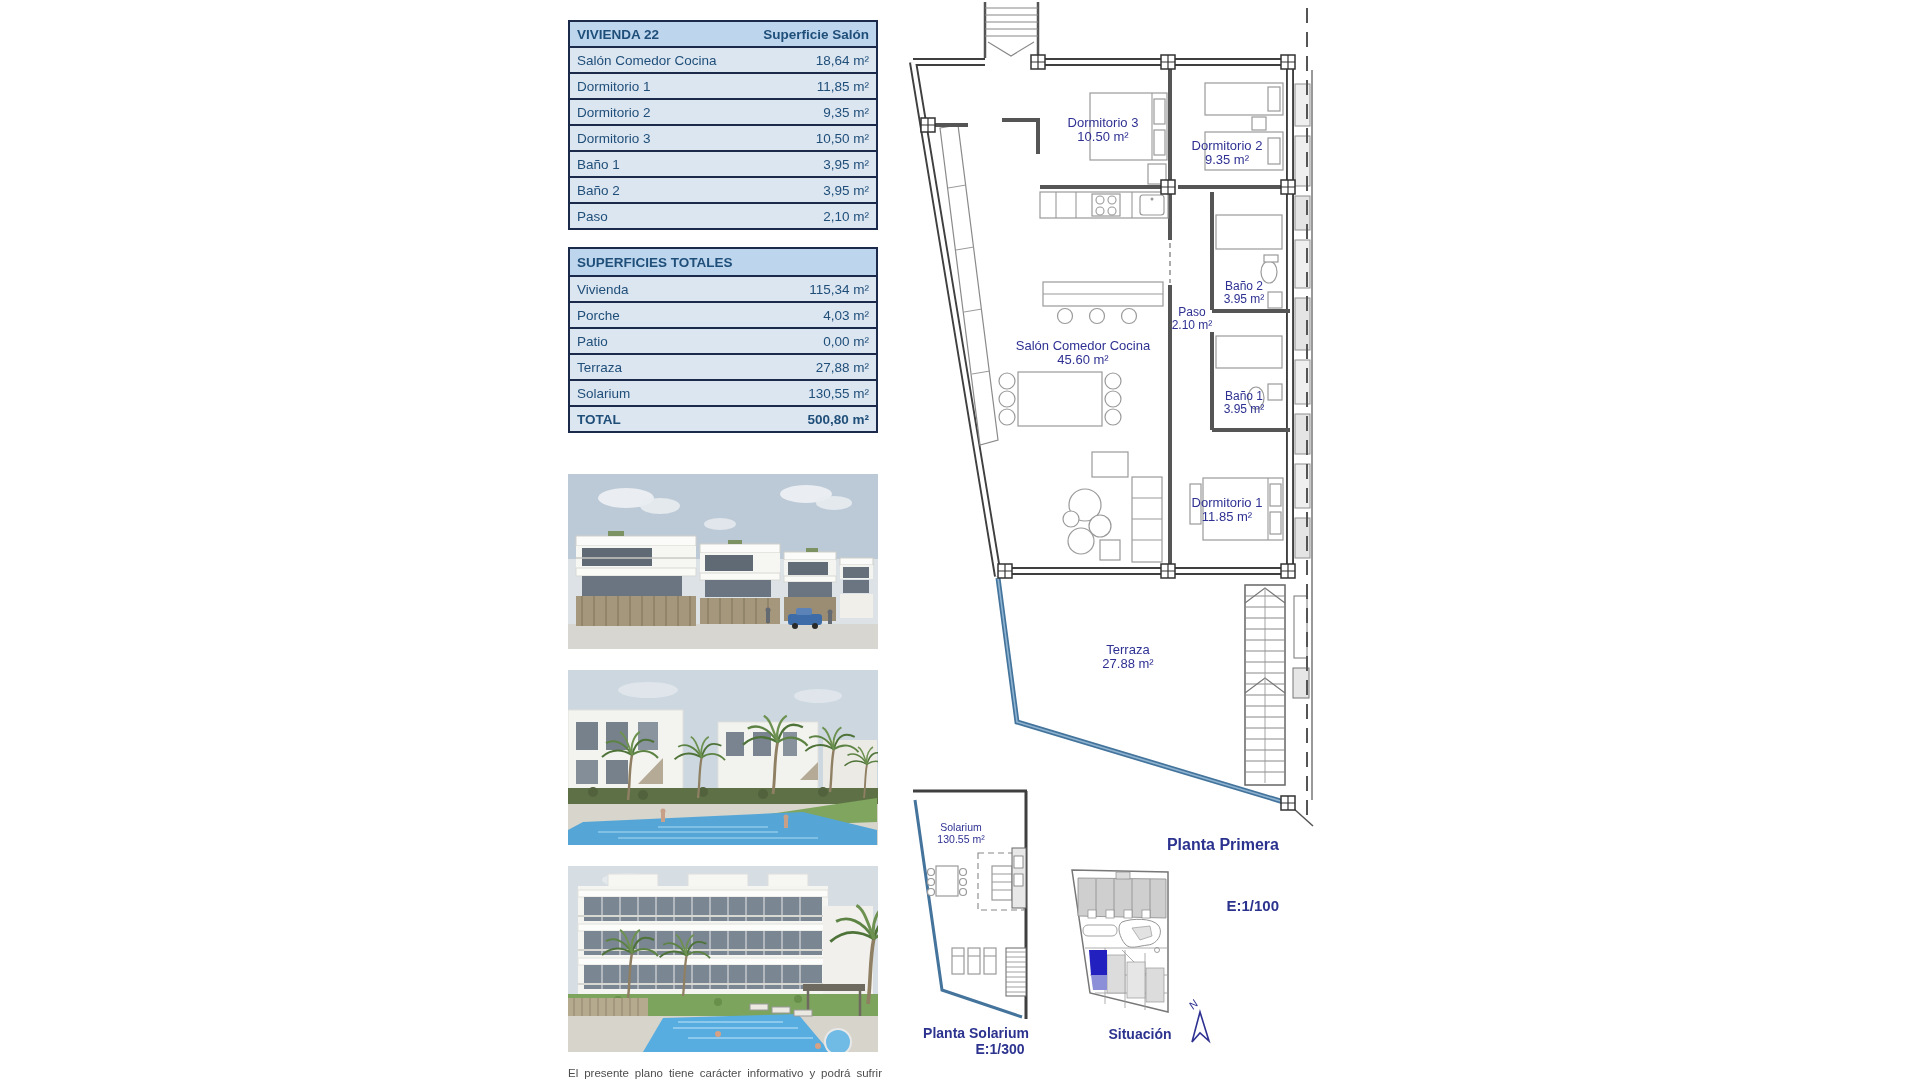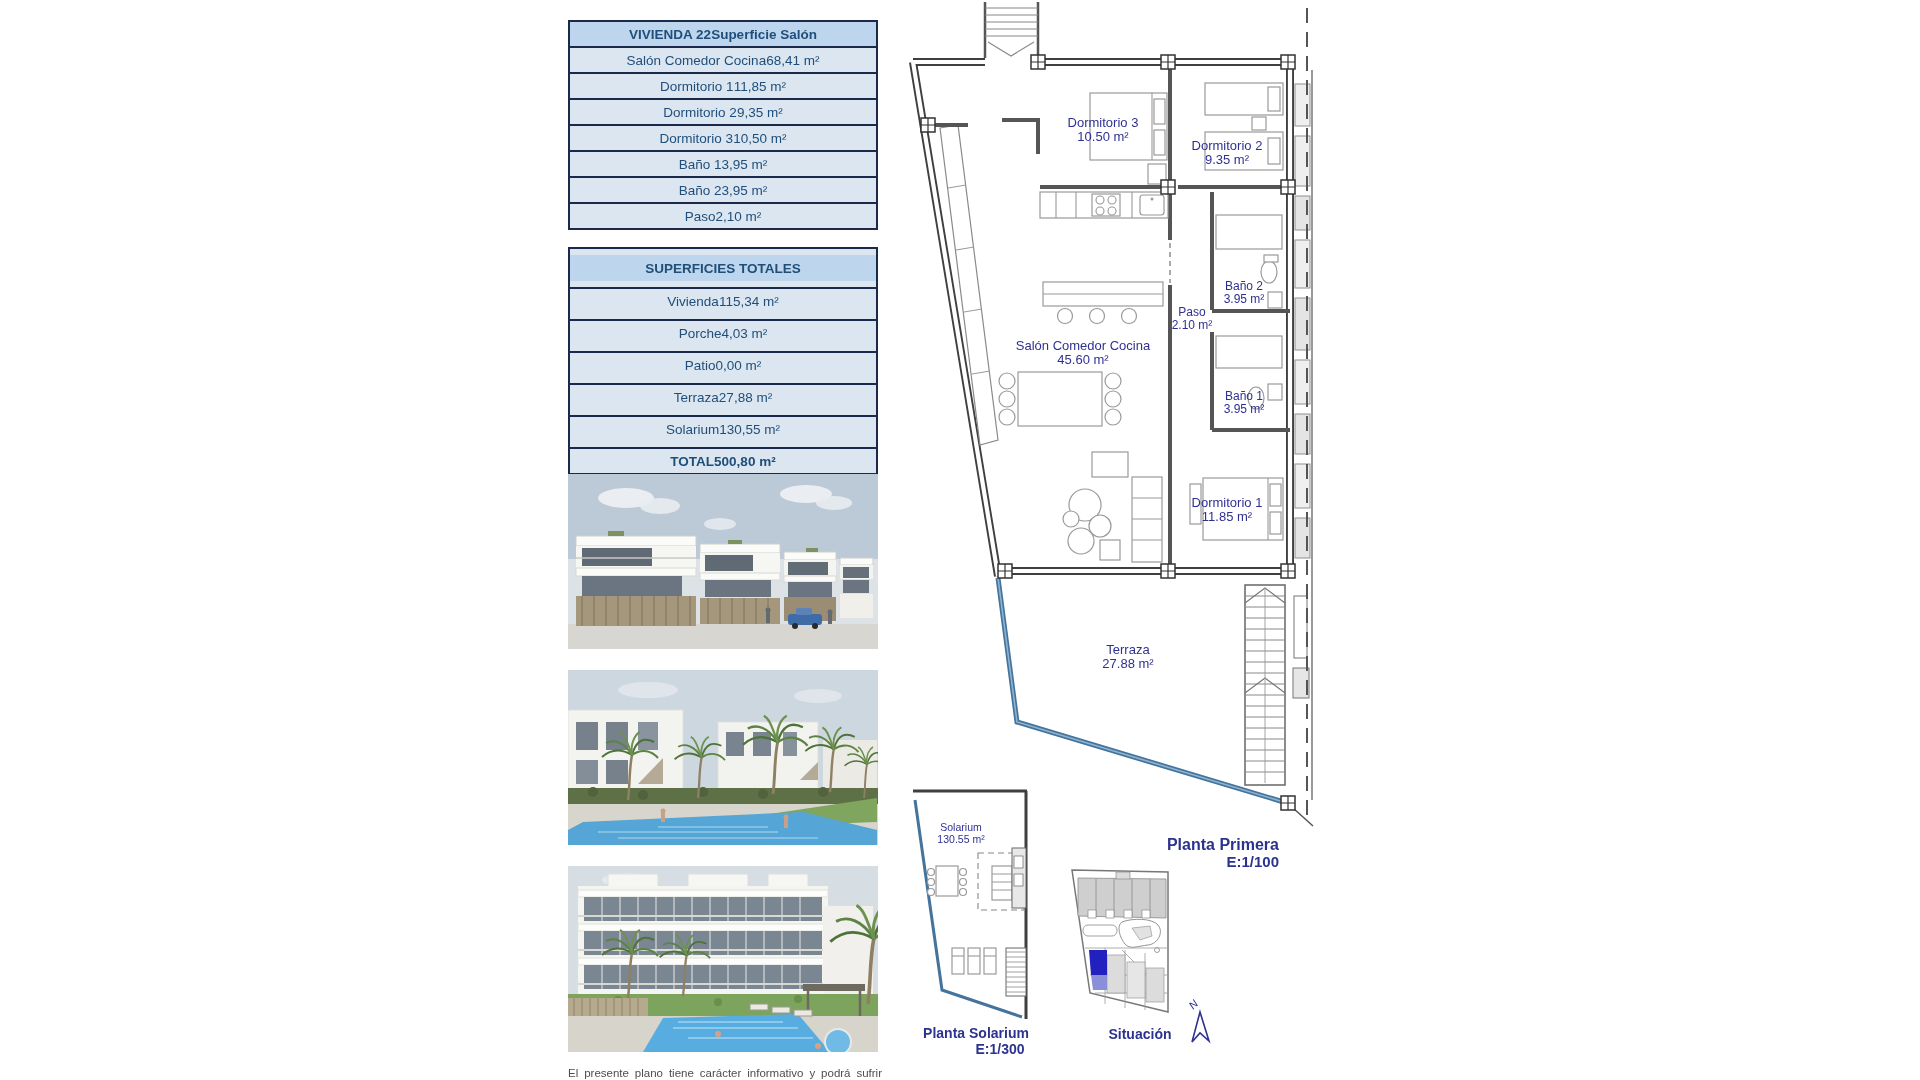--- a/index.html
+++ b/index.html
@@ -8,26 +8,26 @@
     font-family:"Liberation Sans", sans-serif;overflow:hidden;
   }
 
   
   .tbl{
     position:absolute;left:568px;width:310px;box-sizing:border-box;
     border:2.5px solid #1b2a4a;background:#dce6f1;color:#1f4e79;
     font-size:13.5px;
   }
   .tbl .row{
-    display:flex;justify-content:center;align-items:center;
+    display:flex;justify-content:space-between;align-items:center;
     box-sizing:border-box;padding:12px 7px;border-top:2px solid #1b2a4a;
   }
   .tbl .row:first-child{border-top:none;}
   .t-viv .row{height:24.4px;}
-  .t-tot .row{height:26px;margin-top:6px;}
+  .t-tot .row{height:26px;}
   .tbl .hdr{background:#bdd6ee;font-weight:bold;}
   .tbl .val{white-space:nowrap;}
   .tbl .bold{font-weight:bold;}
 
   
   .render{position:absolute;left:568px;width:310px;overflow:hidden;background:#cdd6de;}
   .render svg{display:block;}
 
   
   .disclaimer{
@@ -41,33 +41,33 @@
   .pls{fill:#2e3192;font-size:12px;text-anchor:middle;}
   .plxs{fill:#2e3192;font-size:10.5px;text-anchor:middle;}
   .cap{fill:#2c338f;font-size:14px;font-weight:bold;text-anchor:middle;}
   .furn{stroke:#9a9a9a;fill:#ffffff;stroke-width:1.2;}
   .fline{stroke:#9a9a9a;fill:none;stroke-width:1.1;}
 
   .planta-primera{
     position:absolute;left:1124px;top:836px;width:155px;text-align:right;
     color:#2c338f;font-weight:bold;font-size:16px;line-height:1.1;
   }
-  .planta-primera .scale{font-size:15px;}
+  .planta-primera .scale{font-size:15px;margin-top:44px;}
 </style>
 </head>
 <body>
 
 <div class="tbl t-viv" style="top:20px;">
   <div class="row hdr">
     <span>VIVIENDA 22</span>
     <span class="val">Superficie Salón</span>
   </div>
   <div class="row">
     <span>Salón Comedor Cocina</span>
-    <span class="val">68,41 m²</span>
+    <span class="val">18,64 m²</span>
   </div>
   <div class="row">
     <span>Dormitorio 1</span>
     <span class="val">11,85 m²</span>
   </div>
   <div class="row">
     <span>Dormitorio 2</span>
     <span class="val">9,35 m²</span>
   </div>
   <div class="row">

